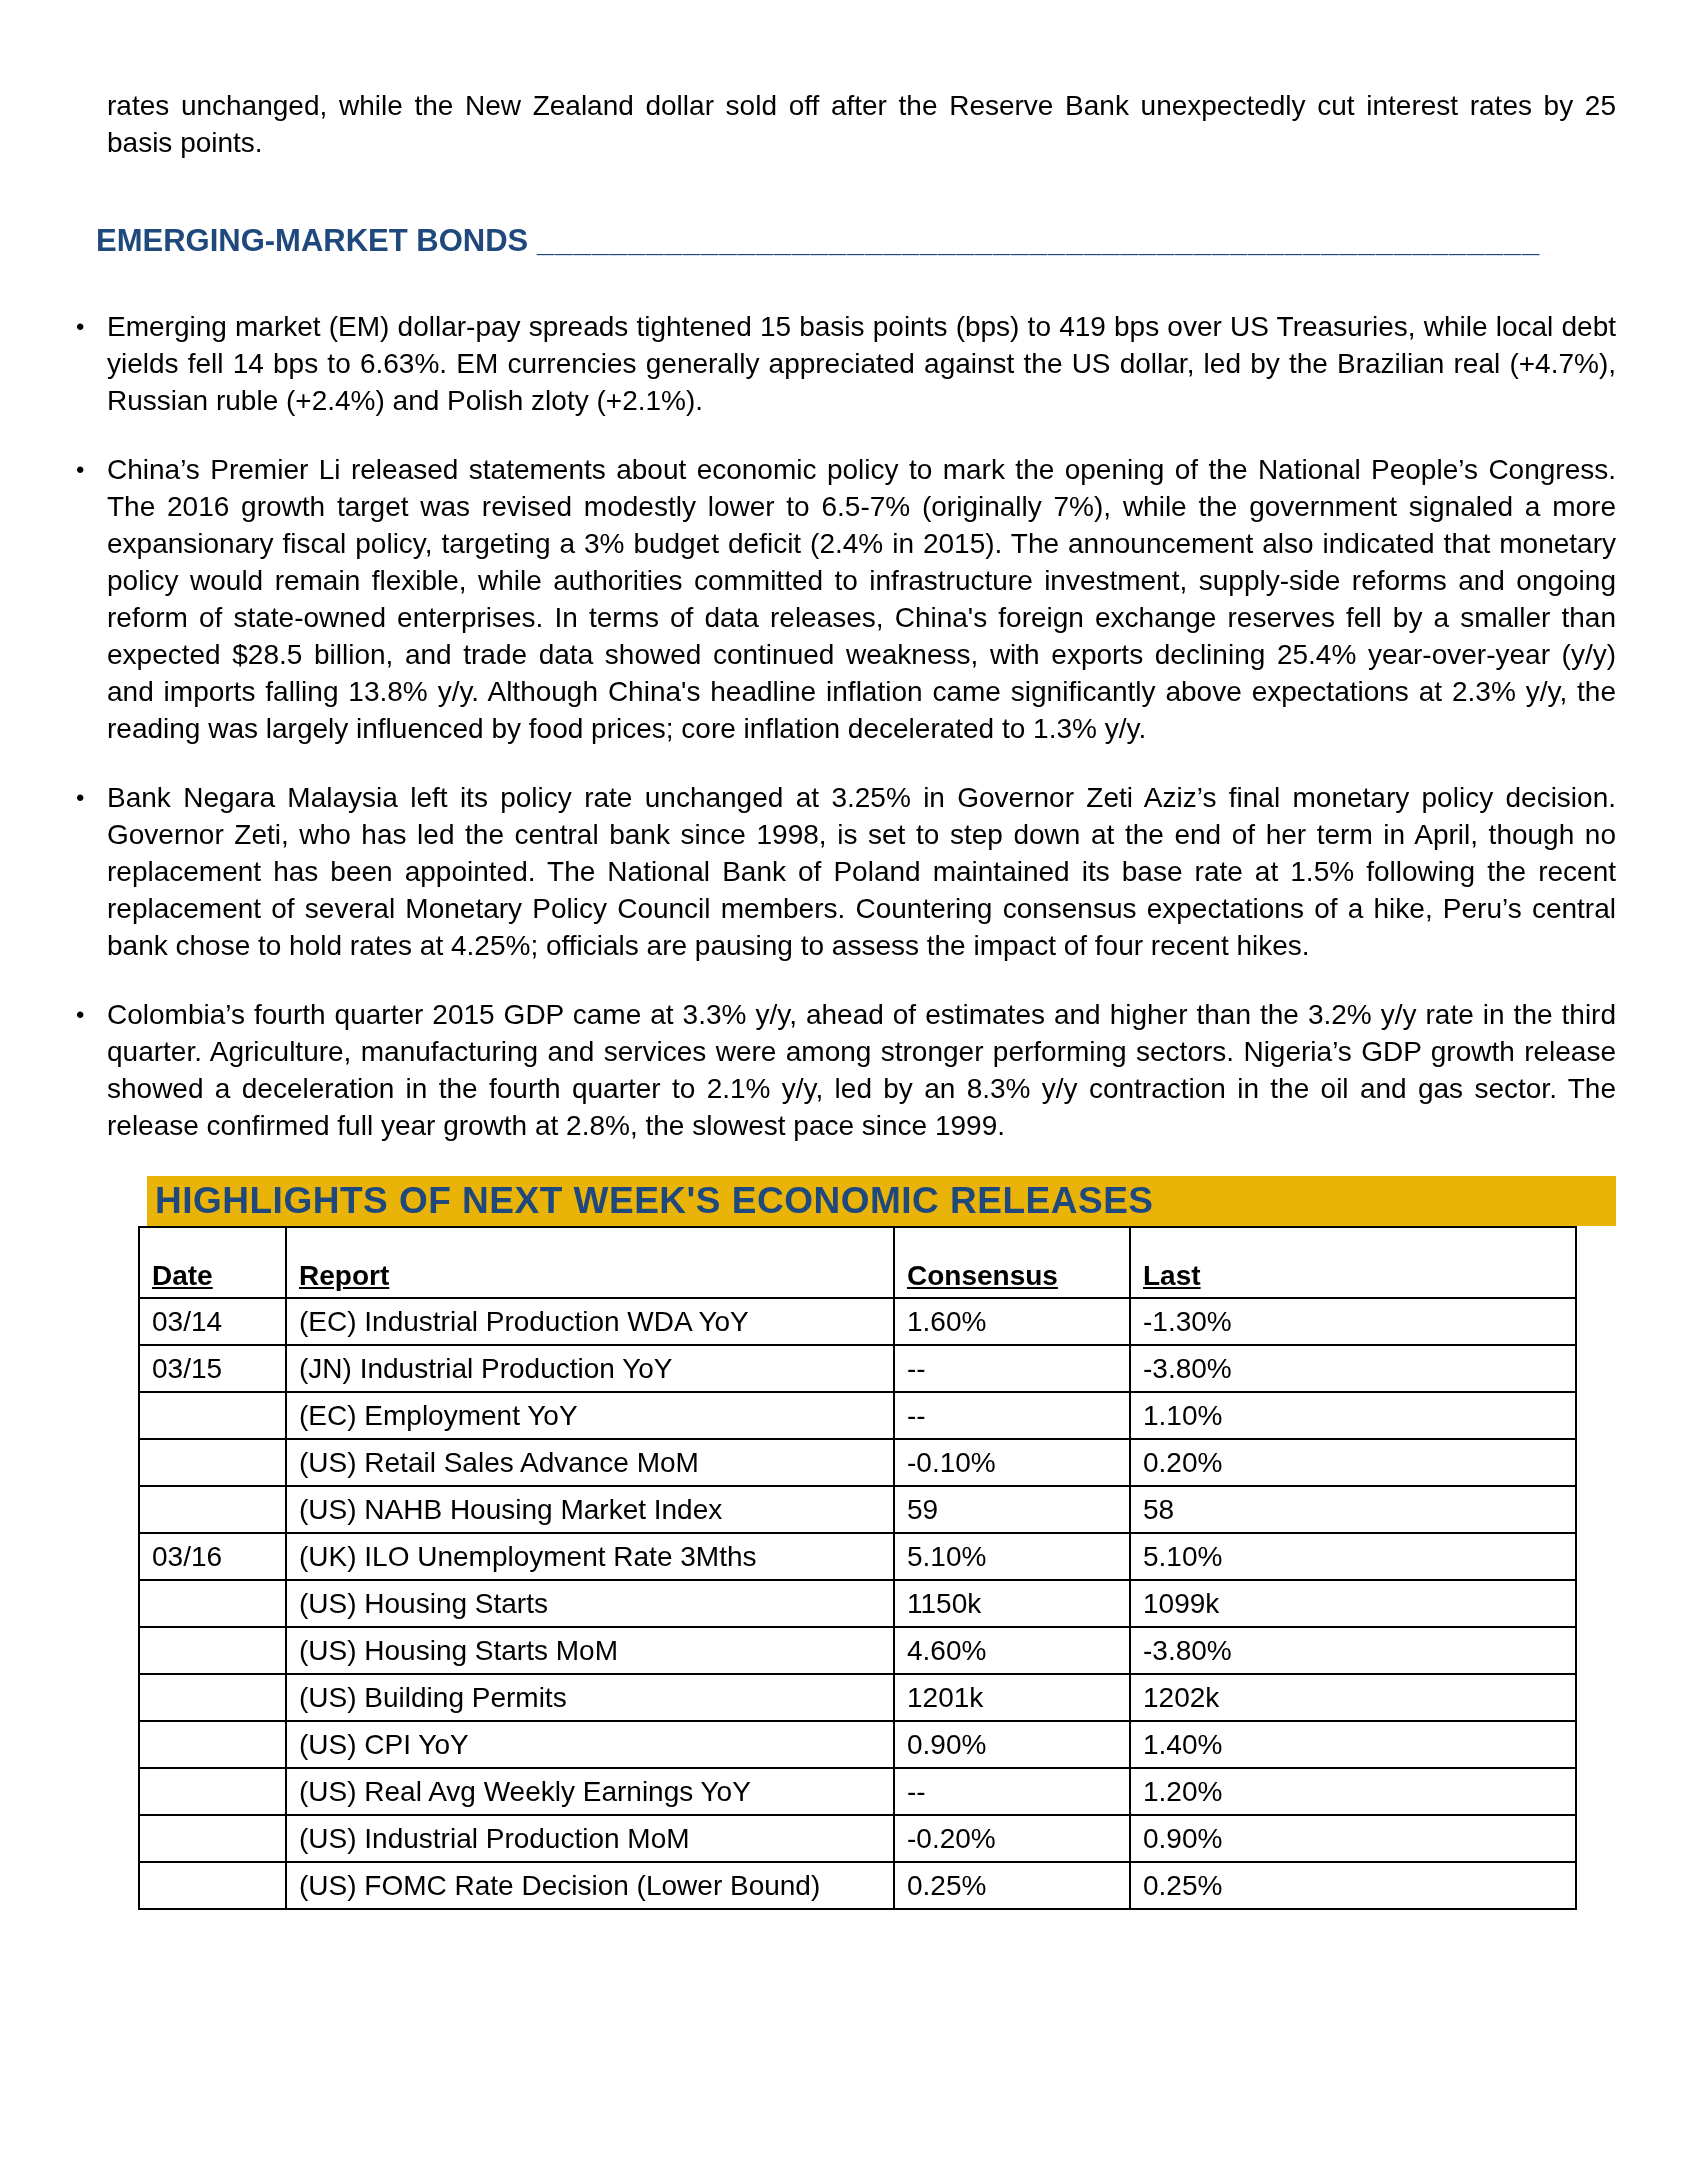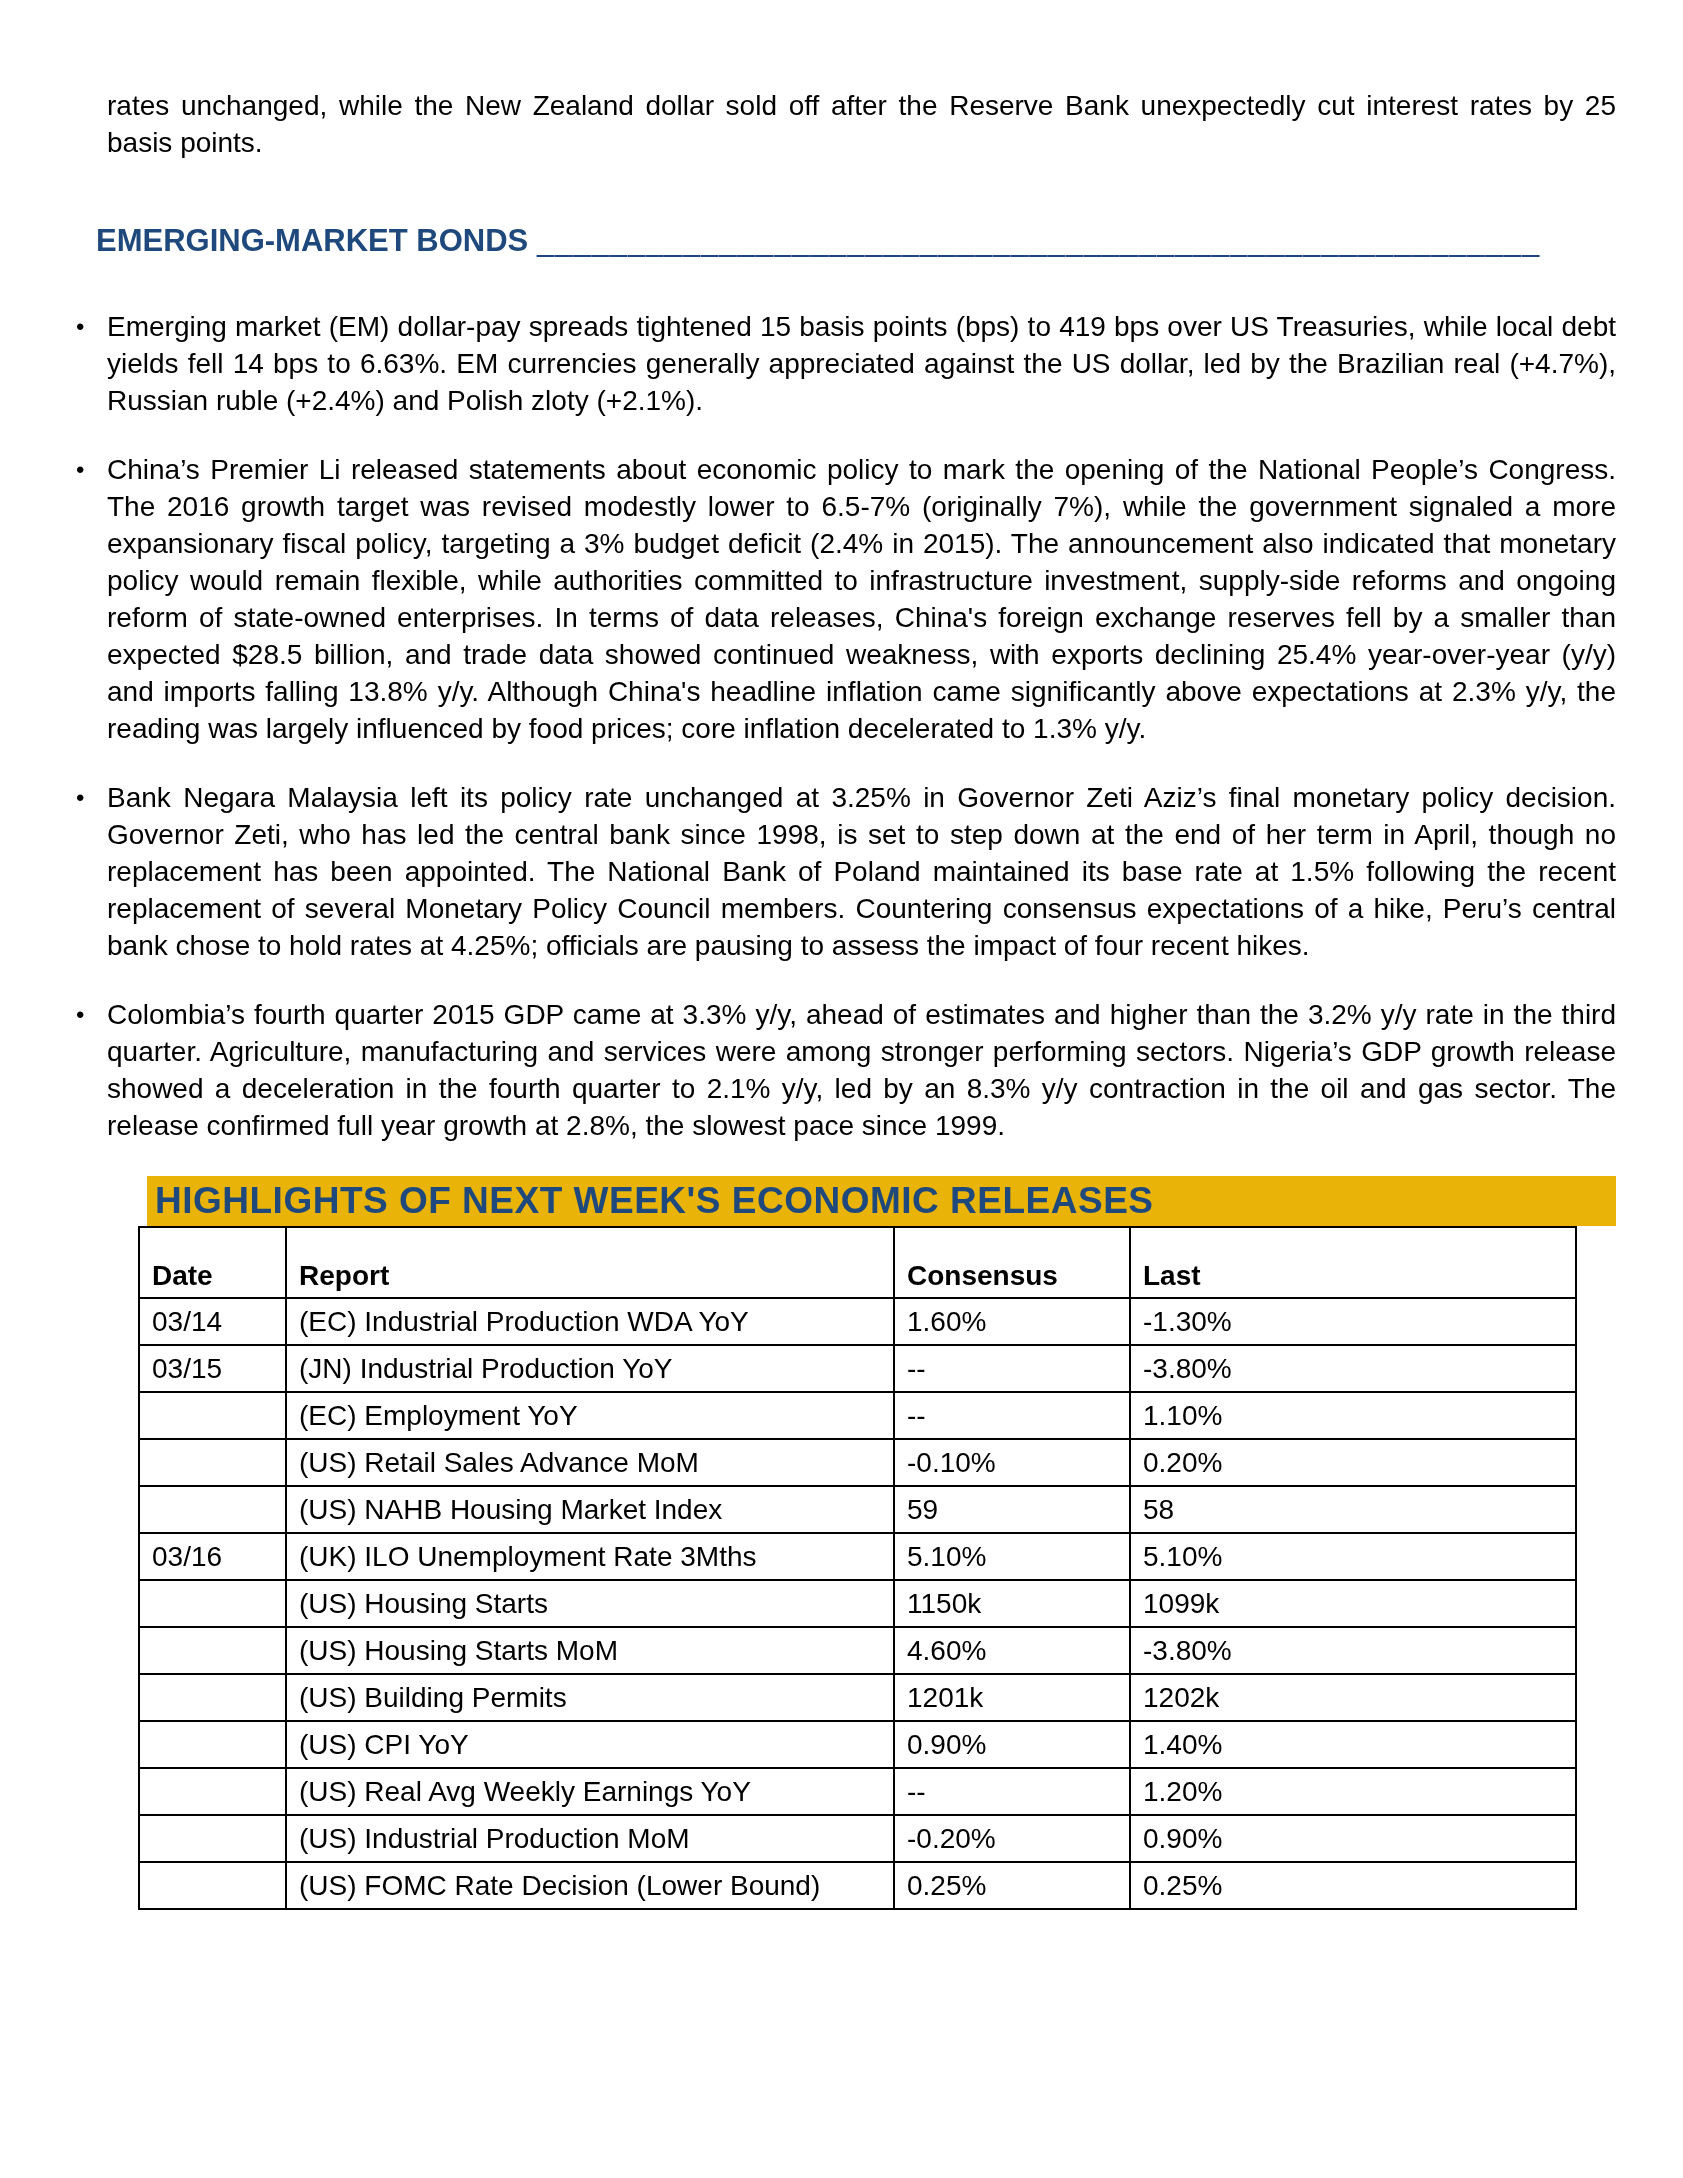--- a/index.html
+++ b/index.html
@@ -14,21 +14,21 @@
     padding:87px 67px 0 107px;
     font-size:28px; line-height:37px;
   }
   .intro { margin:0; text-align:justify; }
 
   .heading {
     margin:57px 0 0 -11px;
     font-size:31px; line-height:46px; font-weight:bold;
     color:#1F497D; white-space:nowrap; overflow:hidden;
   }
-  .heading .rule { font-weight:normal; letter-spacing:1px; }
+  .heading .rule { font-weight:bold; letter-spacing:1px; }
 
   ul.bullets { list-style:none; margin:44px 0 0 0; padding:0; }
   li.bullet { display:flex; margin:0 0 32px 0; }
   .marker { flex:0 0 31px; margin-left:-31px; text-align:left; font-size:24px; }
   .bullet-text { flex:1 1 auto; text-align:justify; }
 
   .section { margin-top:16px; }
   .bar {
     margin-left:40px; height:50px; background:#eab308;
   }
@@ -47,21 +47,21 @@
   .col-report { width:608px; }
   .col-consensus { width:236px; }
   .col-last { width:446px; }
   table.releases th, table.releases td {
     border:2px solid #000000;
     padding:0 6px 0 12px;
     text-align:left;
     overflow:hidden; white-space:nowrap;
   }
   table.releases thead th {
-    height:65px; vertical-align:bottom; font-weight:bold; padding-bottom:4px;
+    height:65px; vertical-align:bottom; font-weight:bold; padding-bottom:4px;text-decoration:underline;
   }
   table.releases tbody td {
     height:45px; vertical-align:middle;
   }
 </style>
 </head>
 <body>
 
 <div class="page">
 

